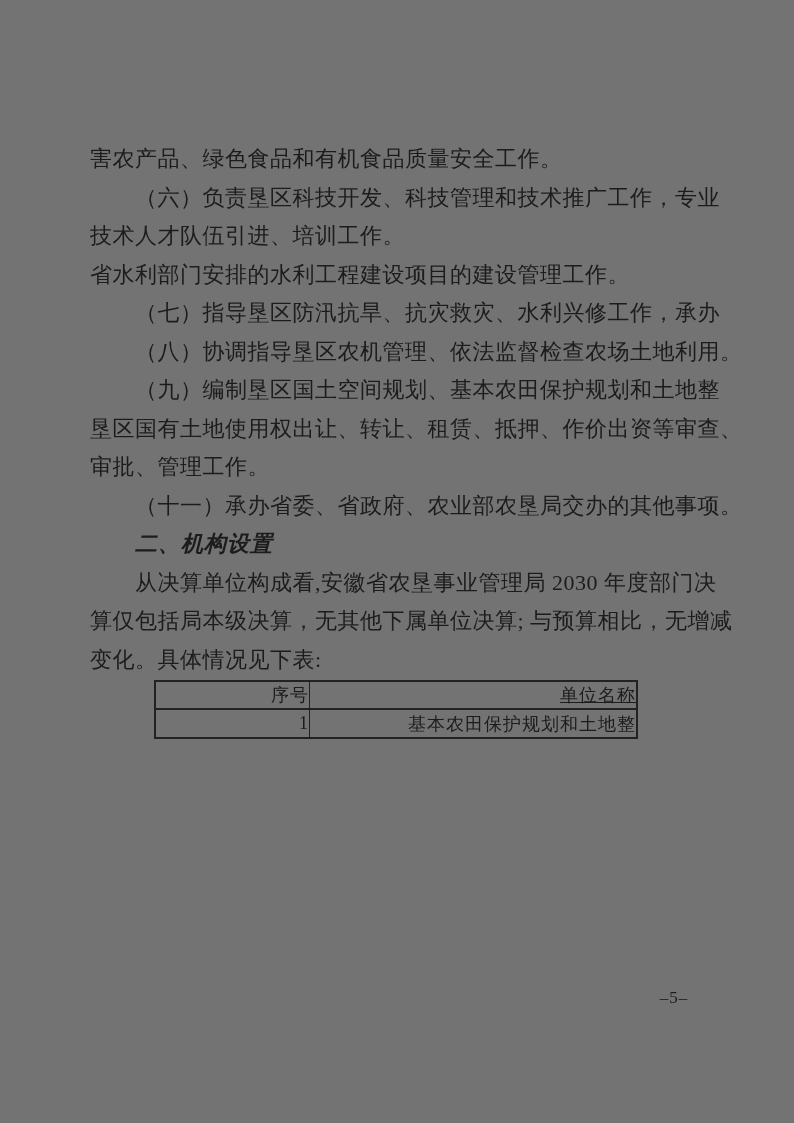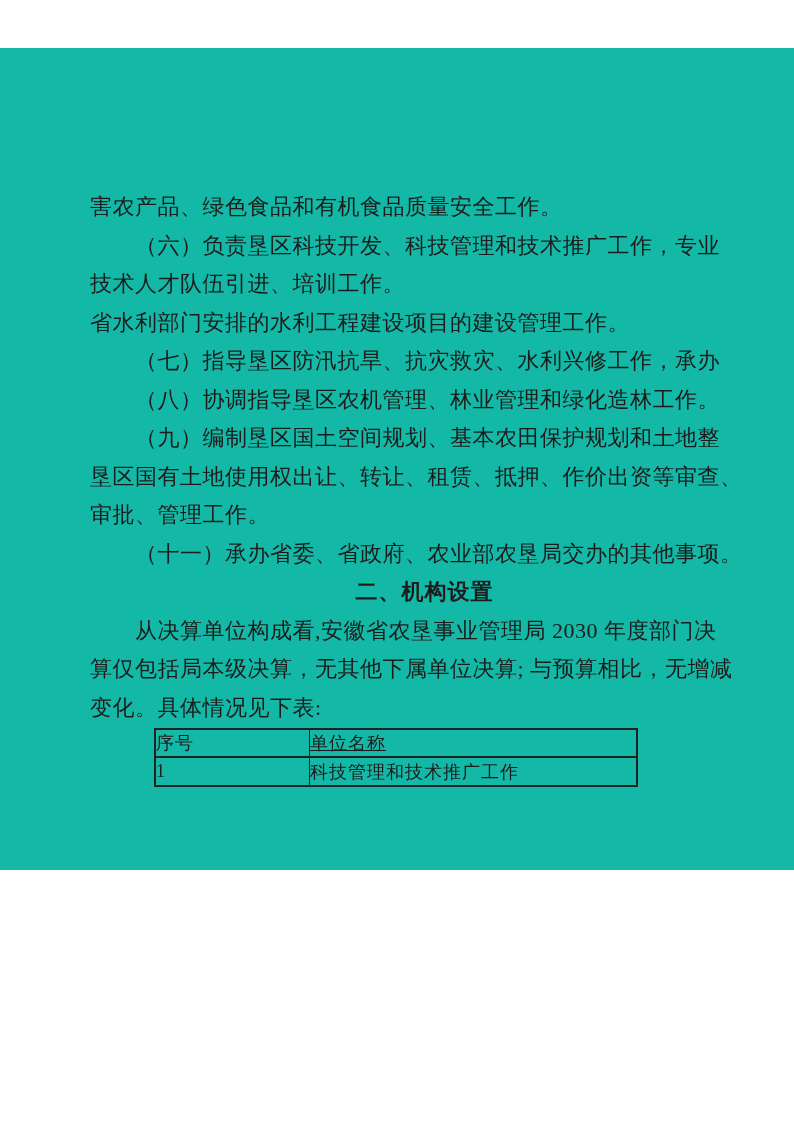--- a/index.html
+++ b/index.html
@@ -1,56 +1,56 @@
 <!DOCTYPE html>
 <html><head>
 <meta charset="utf-8">
 <style>
   html, body { margin: 0; padding: 0; background: #ffffff; }
   .page {
     position: relative;
     width: 794px;
-    height: 822px;
-    background: #14b8a6;
+    height: 1123px;
+    background: #737373;
     font-family: "Liberation Serif", "DejaVu Serif", serif;
     color: #1c1c1c;
     overflow: hidden;
-    margin-top: 48px;
   }
   .content {
     position: absolute;
     left: 90px;
     top: 140px;
     width: 624px;
     font-size: 22px;
   }
   .line {
     height: 38.5px;
     line-height: 38.5px;
     white-space: nowrap;
     letter-spacing: 0.5px;
   }
-  .indent { text-indent: 45px; text-align: center; }
+  .indent { text-indent: 45px; }
   .heading {
     font-family: "Liberation Sans", "DejaVu Sans", sans-serif;
     font-weight: bold;
     font-size: 22px;
     margin: 0;
     letter-spacing: 1px;
+    font-style: italic;
   }
   table.units {
     border-collapse: collapse;
     margin-left: 64px;
     margin-top: 1px;
     table-layout: fixed;
   }
   table.units { border: 2px solid #222; }
   table.units th, table.units td {
     border: 1px solid #222;
-    text-align: left;
+    text-align: right;
     vertical-align: middle;
     font-weight: normal;
     font-size: 18px;
     letter-spacing: 1px;
     padding: 0;
   }
   table.units thead th { border-bottom: 2px solid #222; height: 26px; }
   table.units td { height: 27px; }
   .col-index { width: 153px; }
   .col-name  { width: 326px; text-decoration: underline; }
@@ -68,21 +68,21 @@
 <body>
 
 <div class="page">
   <div class="content">
 
     <div class="line">害农产品、绿色食品和有机食品质量安全工作。</div>
     <div class="line indent">（六）负责垦区科技开发、科技管理和技术推广工作，专业</div>
     <div class="line">技术人才队伍引进、培训工作。</div>
     <div class="line">省水利部门安排的水利工程建设项目的建设管理工作。</div>
     <div class="line indent">（七）指导垦区防汛抗旱、抗灾救灾、水利兴修工作，承办</div>
-    <div class="line indent">（八）协调指导垦区农机管理、林业管理和绿化造林工作。</div>
+    <div class="line indent">（八）协调指导垦区农机管理、依法监督检查农场土地利用。</div>
     <div class="line indent">（九）编制垦区国土空间规划、基本农田保护规划和土地整</div>
     <div class="line">垦区国有土地使用权出让、转让、租赁、抵押、作价出资等审查、</div>
     <div class="line">审批、管理工作。</div>
     <div class="line indent">（十一）承办省委、省政府、农业部农垦局交办的其他事项。</div>
 
     <h2 class="line indent heading">二、机构设置</h2>
 
     <div class="line indent">从决算单位构成看,安徽省农垦事业管理局 2030 年度部门决</div>
     <div class="line">算仅包括局本级决算，无其他下属单位决算; 与预算相比，无增减</div>
     <div class="line">变化。具体情况见下表:</div>
@@ -90,21 +90,21 @@
     <table class="units">
       <thead>
         <tr>
           <th class="col-index">序号</th>
           <th class="col-name">单位名称</th>
         </tr>
       </thead>
       <tbody>
         <tr>
           <td>1</td>
-          <td>科技管理和技术推广工作</td>
+          <td>基本农田保护规划和土地整</td>
         </tr>
       </tbody>
     </table>
 
   </div>
 
   <div class="page-number">–5–</div>
 </div>
 
 </body></html>

